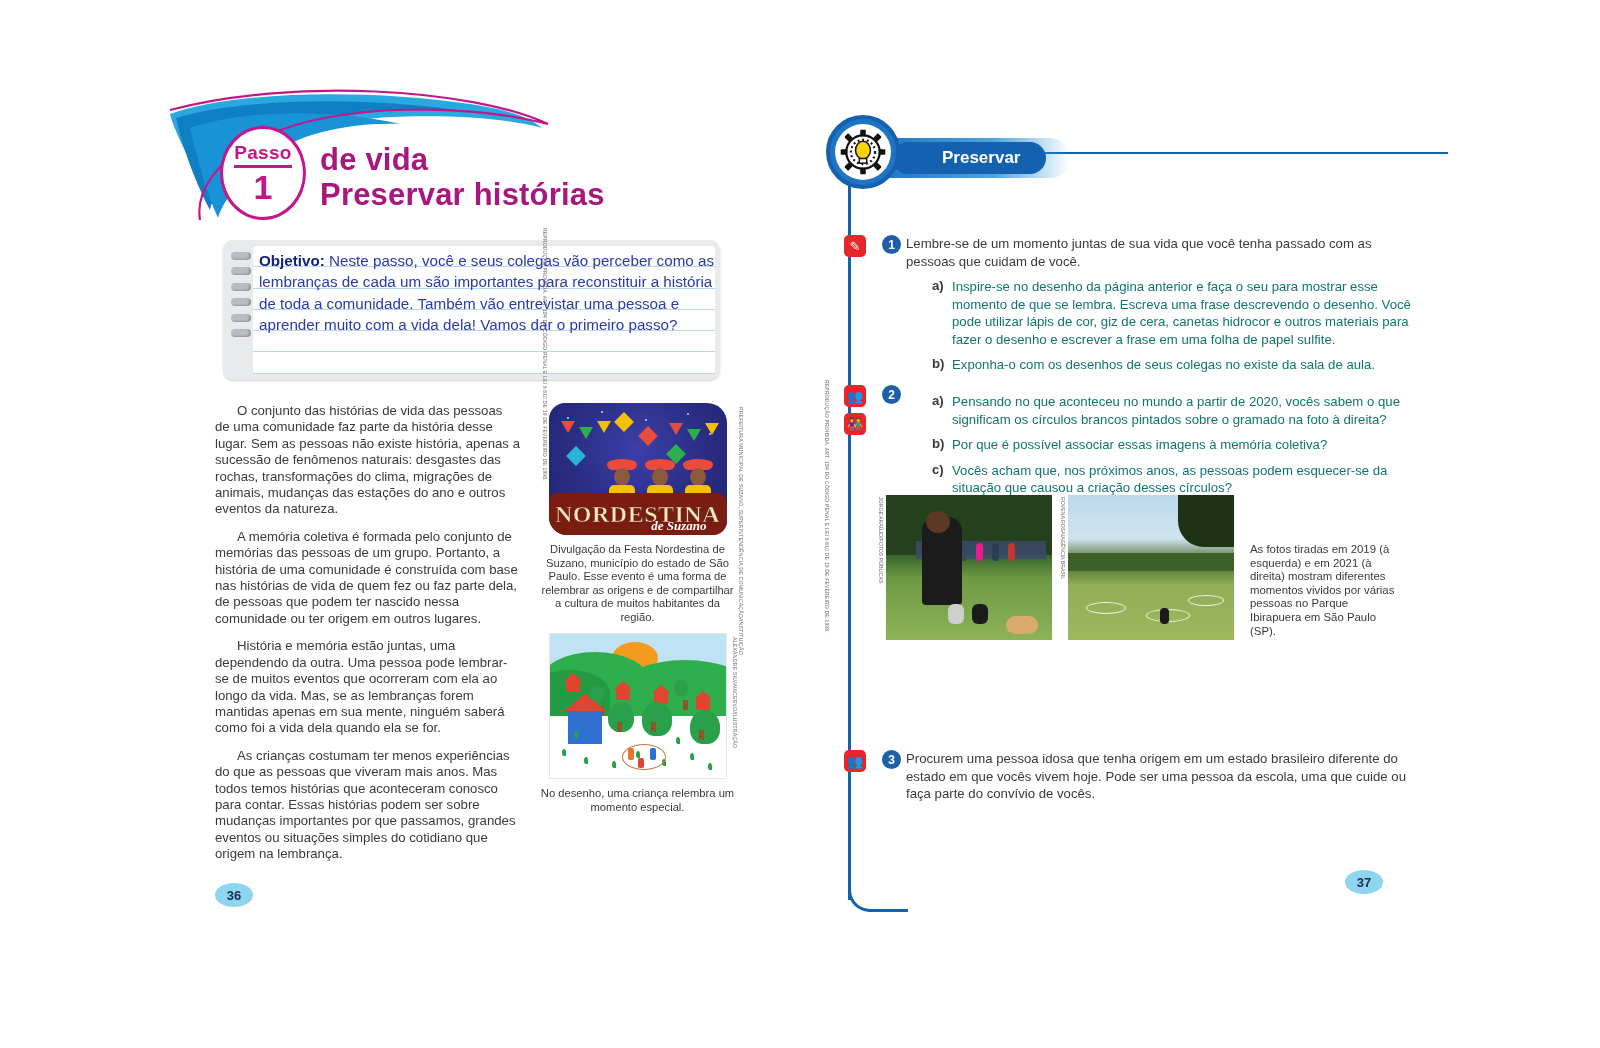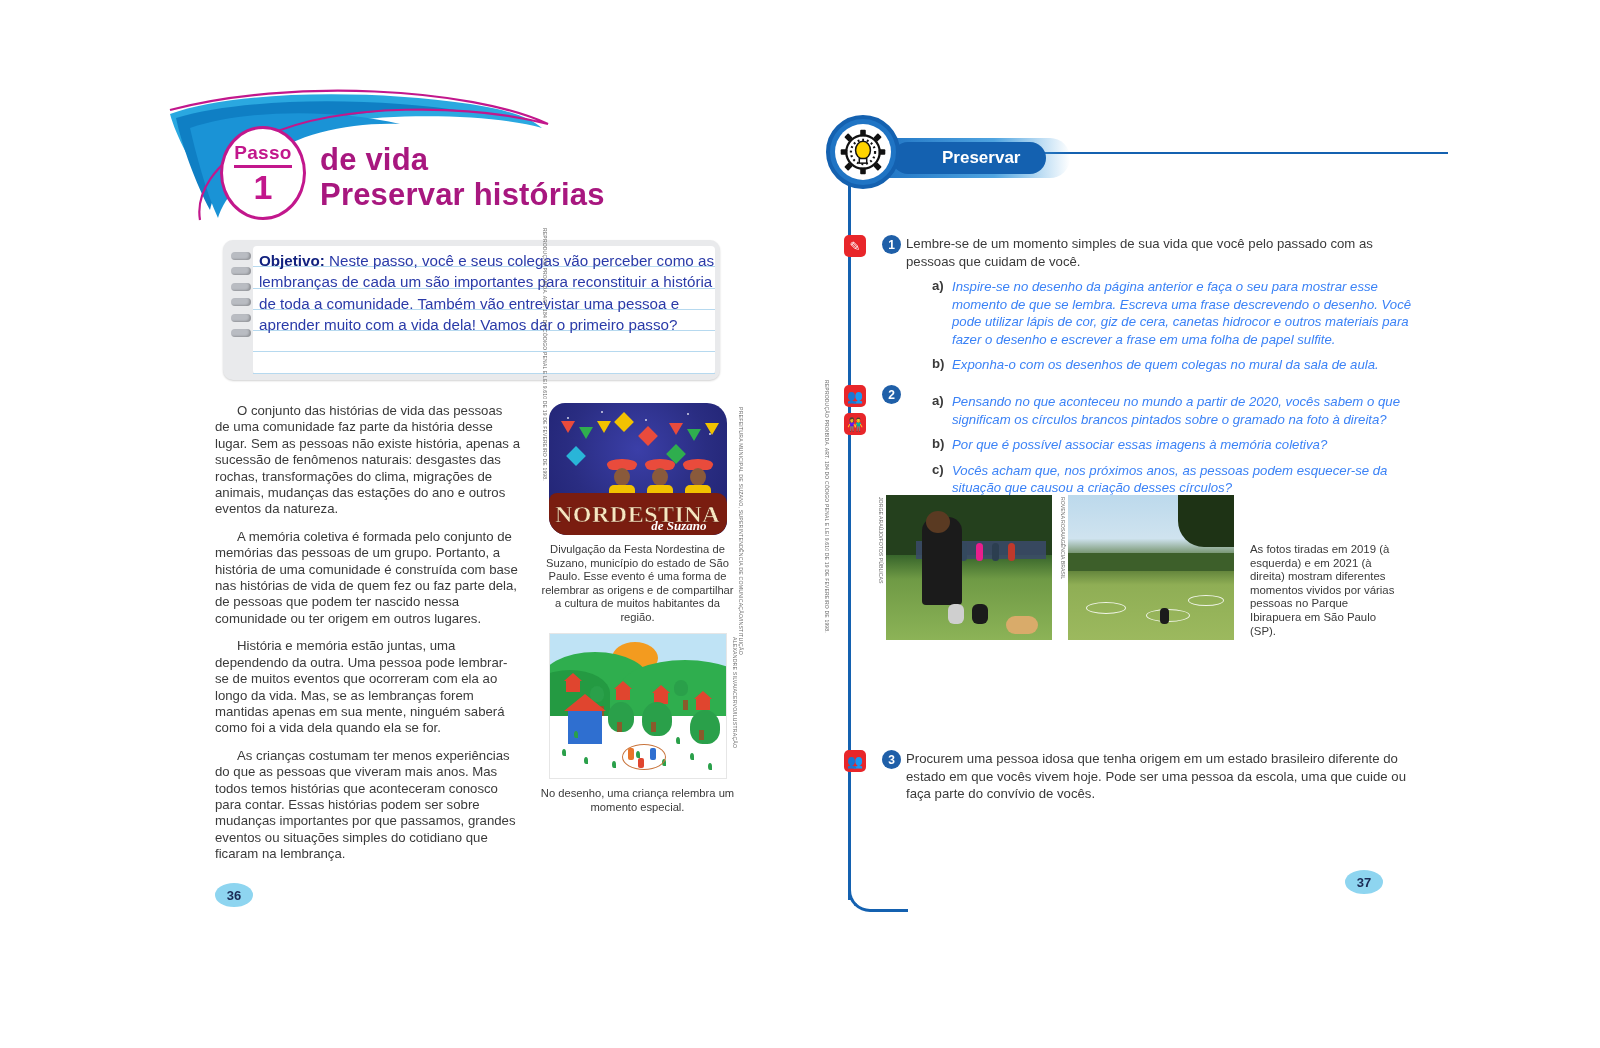--- a/index.html
+++ b/index.html
@@ -182,21 +182,21 @@
     position: absolute; left: 0; top: 0; width: 19px; height: 19px;
     background: #1f5fa8; border-radius: 50%;
     color: #fff; font-size: 12px; font-weight: bold;
     display: flex; align-items: center; justify-content: center;
   }
   .act-text {
     margin-left: 24px; font-size: 13.2px; line-height: 17.5px; color: #3a3a3a;
   }
   .sub { display: flex; margin-left: 50px; margin-top: 8px; }
   .sub-l { width: 20px; font-size: 13.2px; font-weight: bold; color: #3a3a3a; flex: none; }
-  .sub-t { font-size: 13.2px; line-height: 17.5px; color: #3b82f6; font-style: italic; }
+  .sub-t { font-size: 13.2px; line-height: 17.5px; color: #0f766e; }
 
   .photos { position: absolute; left: 48px; top: 365px; width: 560px; height: 145px; }
   .photo { position: absolute; top: 0; height: 145px; overflow: hidden; }
   .ph1 { left: 18px; width: 166px; background: linear-gradient(#1f3d1c 0%, #2c5a26 38%, #6f9a45 58%, #8cb357 100%); }
   .ph2 { left: 200px; width: 166px; background: linear-gradient(#bcd9ec 0%, #cfe3ef 30%, #486b2c 46%, #8fae55 62%, #9cb95e 100%); }
   .ph-credit {
     position: absolute; top: 2px; writing-mode: vertical-rl;
     font-size: 5.2px; color: #6a6a6a; white-space: nowrap; text-transform: uppercase;
   }
   .photo-caption {
@@ -249,21 +249,21 @@
       </div>
       <div class="obj-text">
         <b>Objetivo:</b><span> Neste passo, você e seus colegas vão perceber como as lembranças de cada um são importantes para reconstituir a história de toda a comunidade. Também vão entrevistar uma pessoa e aprender muito com a vida dela! Vamos dar o primeiro passo?</span>
       </div>
     </div>
 
     <div class="body-col" id="body-col">
         <p>O conjunto das histórias de vida das pessoas de uma comunidade faz parte da história desse lugar. Sem as pessoas não existe história, apenas a sucessão de fenômenos naturais: desgastes das rochas, transformações do clima, migrações de animais, mudanças das estações do ano e outros eventos da natureza.</p>
         <p>A memória coletiva é formada pelo conjunto de memórias das pessoas de um grupo. Portanto, a história de uma comunidade é construída com base nas histórias de vida de quem fez ou faz parte dela, de pessoas que podem ter nascido nessa comunidade ou ter origem em outros lugares.</p>
         <p>História e memória estão juntas, uma dependendo da outra. Uma pessoa pode lembrar-se de muitos eventos que ocorreram com ela ao longo da vida. Mas, se as lembranças forem mantidas apenas em sua mente, ninguém saberá como foi a vida dela quando ela se for.</p>
-        <p>As crianças costumam ter menos experiências do que as pessoas que viveram mais anos. Mas todos temos histórias que aconteceram conosco para contar. Essas histórias podem ser sobre mudanças importantes por que passamos, grandes eventos ou situações simples do cotidiano que ficaram na lembrança.</p>
+        <p>As crianças costumam ter menos experiências do que as pessoas que viveram mais anos. Mas todos temos histórias que aconteceram conosco para contar. Essas histórias podem ser sobre mudanças importantes por que passamos, grandes eventos ou situações simples do cotidiano que origem na lembrança.</p>
       </div>
 
     <div class="festa-fig">
       <div class="festa-art">
         <span class="sky-dot" style="left:18px;top:14px"></span>
         <span class="sky-dot" style="left:52px;top:8px"></span>
         <span class="sky-dot" style="left:96px;top:16px"></span>
         <span class="sky-dot" style="left:138px;top:10px"></span>
         <span class="sky-dot" style="left:160px;top:30px"></span>
         <i class="flag" style="left:12px;top:18px;border-top-color:#e94b3c"></i>
@@ -367,28 +367,28 @@
           <ellipse cx="28" cy="26" rx="8" ry="9.5" fill="#ffd400" stroke="#111" stroke-width="1.6"></ellipse>
           <rect x="24" y="35" width="8" height="5" fill="#fff" stroke="#111" stroke-width="1.6"></rect>
         </svg>
       </div>
     </div>
 
     <div id="activities">
         <div class="act" style="left: 62px; top: 105px;">
           <div class="act-icon" style="top: 0px;">✎</div>
           <div class="act-num">1</div>
-          <div class="act-text">Lembre-se de um momento simples de sua vida que você pelo passado com as pessoas que cuidam de você.</div>
+          <div class="act-text">Lembre-se de um momento juntas de sua vida que você tenha passado com as pessoas que cuidam de você.</div>
           <div class="sub">
             <div class="sub-l">a)</div>
             <div class="sub-t">Inspire-se no desenho da página anterior e faça o seu para mostrar esse momento de que se lembra. Escreva uma frase descrevendo o desenho. Você pode utilizar lápis de cor, giz de cera, canetas hidrocor e outros materiais para fazer o desenho e escrever a frase em uma folha de papel sulfite.</div>
           </div>
           <div class="sub">
             <div class="sub-l">b)</div>
-            <div class="sub-t">Exponha-o com os desenhos de quem colegas no mural da sala de aula.</div>
+            <div class="sub-t">Exponha-o com os desenhos de seus colegas no existe da sala de aula.</div>
           </div>
         </div>
         <div class="act" style="left: 62px; top: 255px;">
           <div class="act-icon" style="top: 0px;">👥</div>
           <div class="act-icon" style="top: 28px;">👫</div>
           <div class="act-num">2</div>
           <div class="sub">
             <div class="sub-l">a)</div>
             <div class="sub-t">Pensando no que aconteceu no mundo a partir de 2020, vocês sabem o que significam os círculos brancos pintados sobre o gramado na foto à direita?</div>
           </div>

